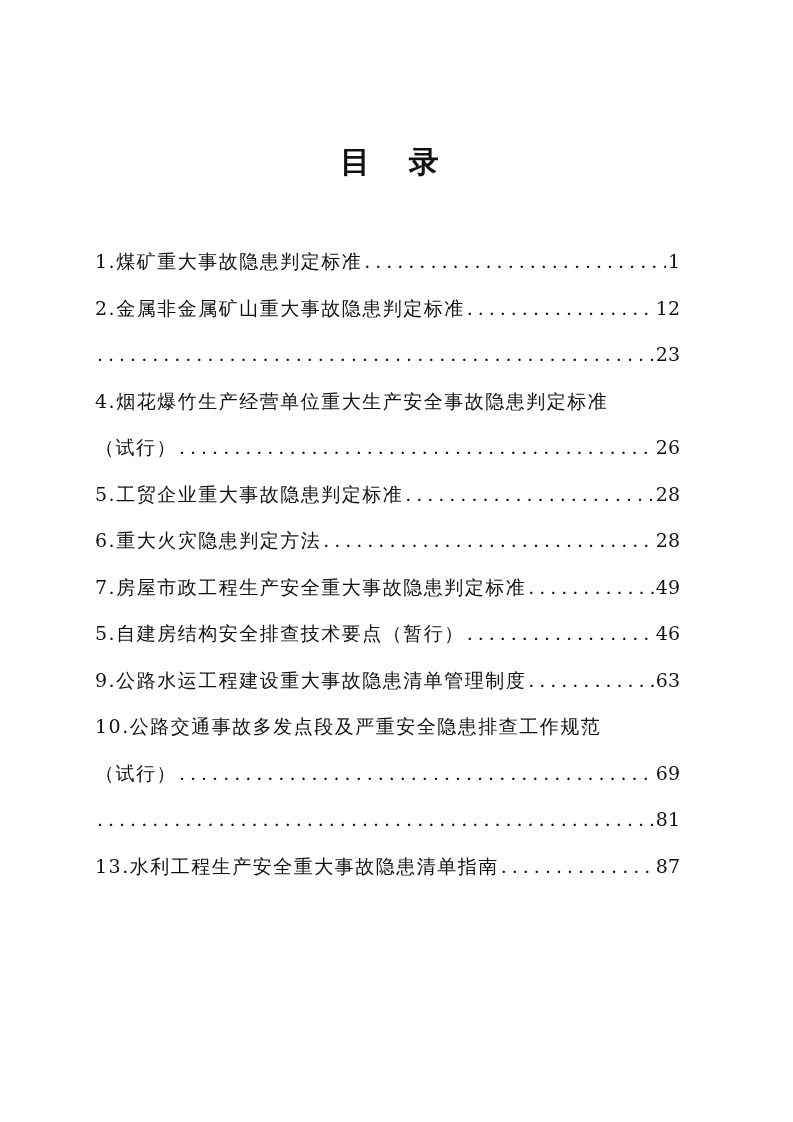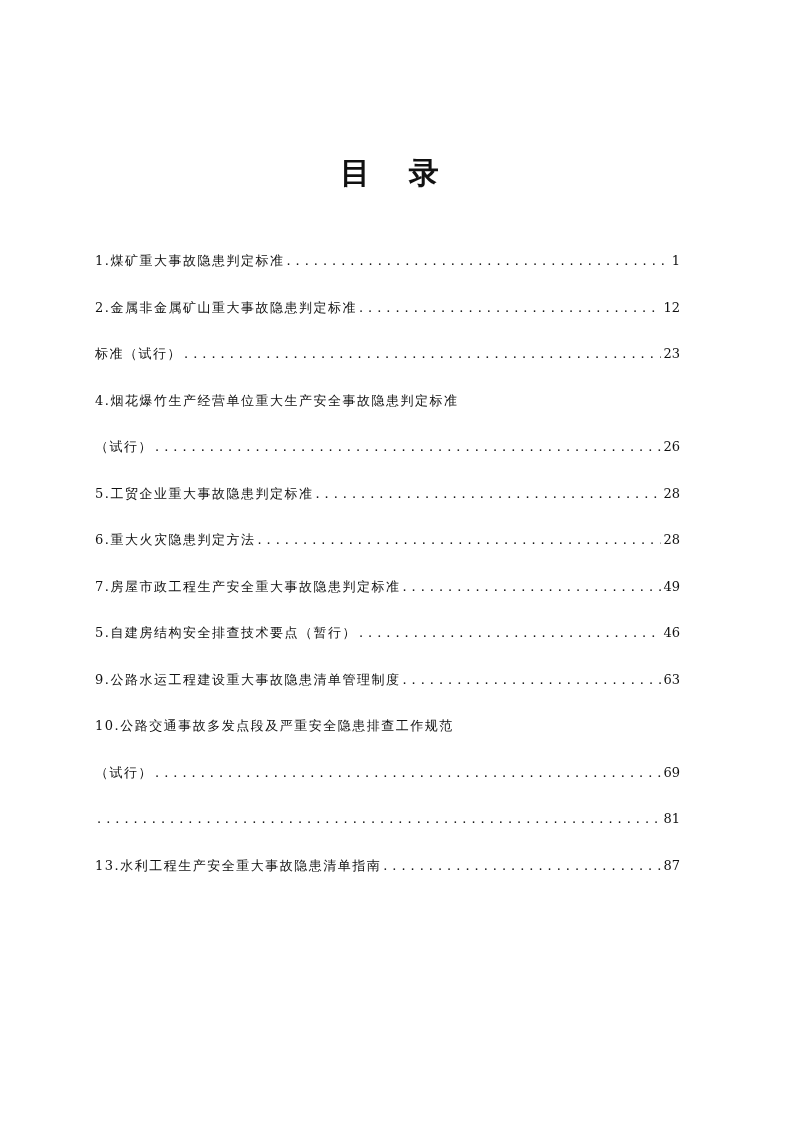--- a/index.html
+++ b/index.html
@@ -2,30 +2,30 @@
 <html><head>
   <meta charset="utf-8">
   <style>
     html, body { margin: 0; padding: 0; background: #ffffff; }
     body {
       width: 793px; height: 1122px; position: relative; overflow: hidden;
       font-family: "DejaVu Serif", "Liberation Serif", serif;
       color: #111111;
     }
     .title {
-      position: absolute; left: 0; width: 793px; top: 148px;
+      position: absolute; left: 0; width: 793px; top: 137px;
       text-align: center; font-size: 30px; font-weight: bold;
       letter-spacing: 14px; font-family: "DejaVu Sans", sans-serif;
       line-height: 50px;
     }
     .toc { position: absolute; left: 95px; width: 585px; top: 238px; }
     .line {
       display: flex; align-items: baseline;
       height: 46.5px; line-height: 46.5px;
-      font-size: 13px; letter-spacing: 1.5px;
+      font-size: 19px; letter-spacing: 1.5px;
       white-space: nowrap;
     }
     .line .text { flex: 0 0 auto; }
     .line .dots {
       flex: 1 1 auto; overflow: hidden; white-space: nowrap;
       letter-spacing: 5px; margin: 0 2px;
     }
     .line .dots::before {
       content: "........................................................................................................................................";
     }
@@ -41,21 +41,20 @@
       <span class="text">1.煤矿重大事故隐患判定标准</span>
       <span class="dots"></span>
       <span class="page">1</span>
     </div>
   <div class="line">
       <span class="text">2.金属非金属矿山重大事故隐患判定标准</span>
       <span class="dots"></span>
       <span class="page">12</span>
     </div>
   <div class="line">
-      <span class="text">标准（试行）</span>
       <span class="dots"></span>
       <span class="page">23</span>
     </div>
   <div class="line">
       <span class="text">4.烟花爆竹生产经营单位重大生产安全事故隐患判定标准</span>
     </div>
   <div class="line">
       <span class="text">（试行）</span>
       <span class="dots"></span>
       <span class="page">26</span>

